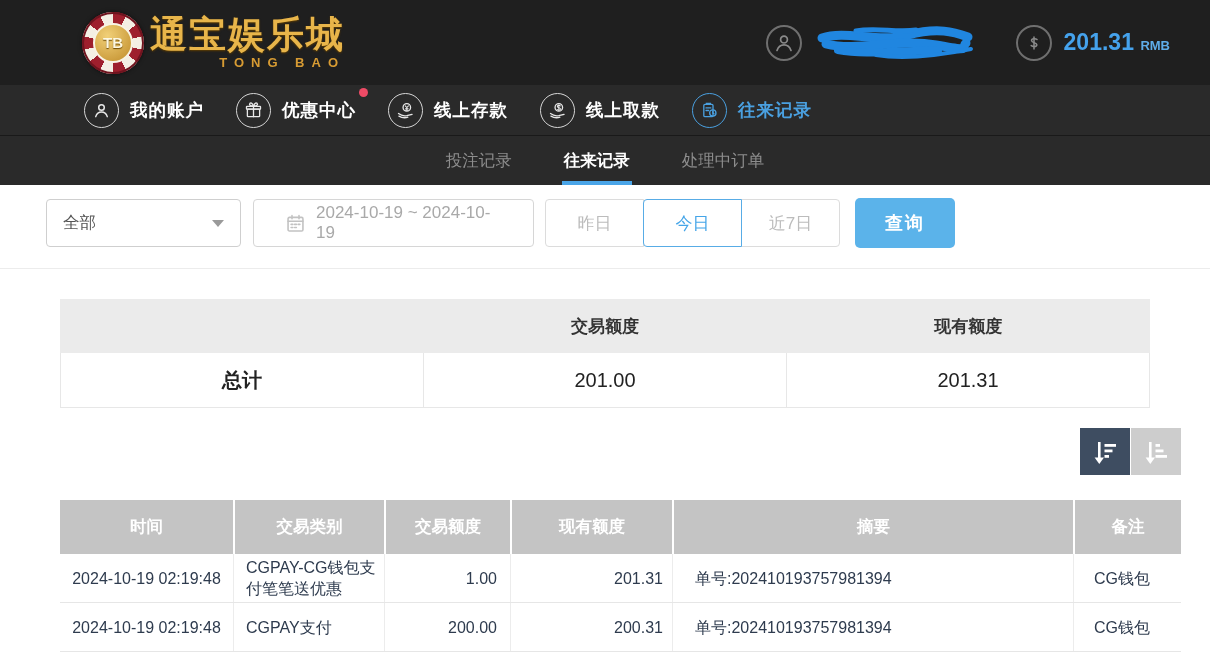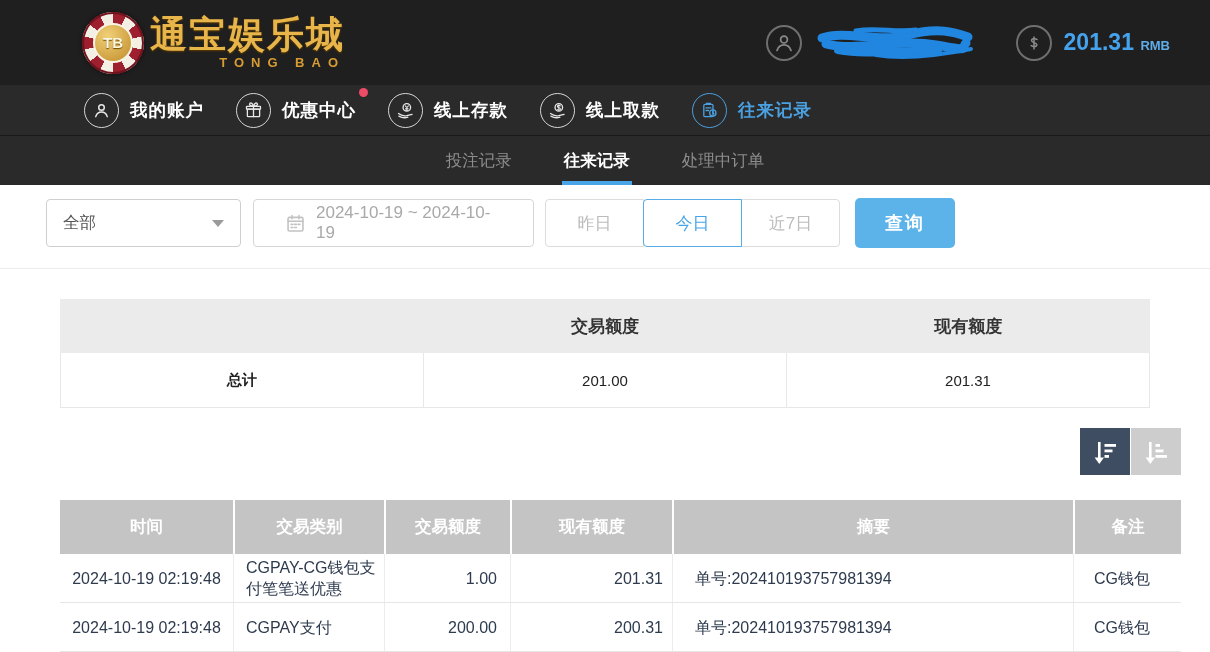--- a/index.html
+++ b/index.html
@@ -77,21 +77,21 @@
     border:none; border-radius:5px; color:#fff; font-size:18px; font-weight:bold;
     cursor:pointer; letter-spacing:2px; font-family:inherit; }
 
   
   .summary-table { margin:30px 60px 0 60px; }
   .summary-head { display:flex; background:#ebebeb; height:54px; }
   .summary-head > div { flex:1 1 0; display:flex; align-items:center; justify-content:center;
     font-size:17px; font-weight:bold; color:#333; }
   .summary-body { display:flex; height:55px; border:1px solid #e7e7e7; border-top:none; }
   .summary-body > div { flex:1 1 0; display:flex; align-items:center; justify-content:center;
-    font-size:15px; color:#222; }
+    font-size:20px; color:#222; }
   .summary-body > div + div { border-left:1px solid #e7e7e7; }
   .summary-body .strong { font-weight:bold; }
 
   
   .sort-row { margin:20px 29px 0 60px; display:flex; justify-content:flex-end; gap:1px; }
   .sort-btn { width:50px; height:47px; display:flex; align-items:center; justify-content:center;
     cursor:pointer; }
   .sort-btn.dark { background:#3e4d61; color:#fff; }
   .sort-btn.light { background:#cdcdcd; color:#fff; }
 

